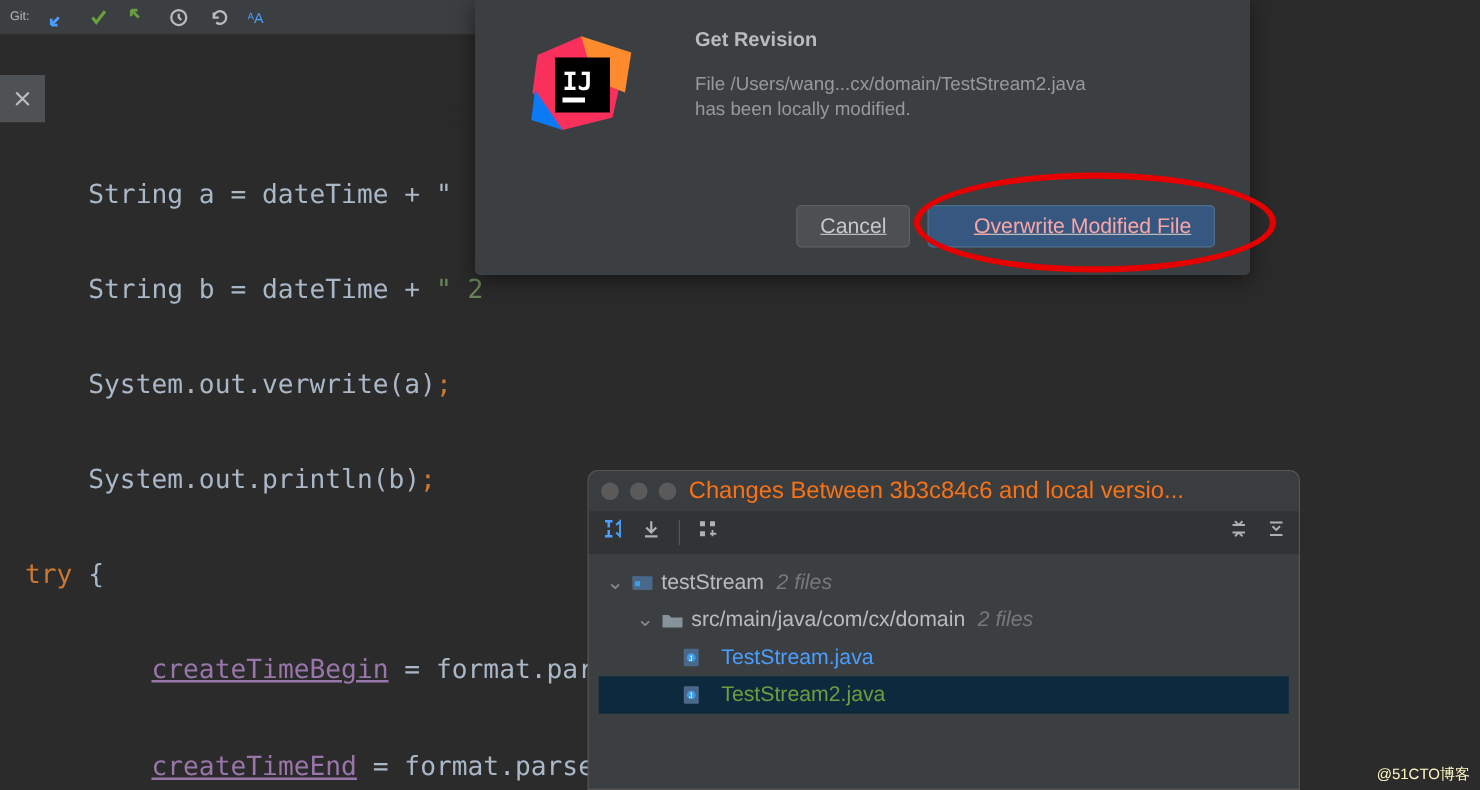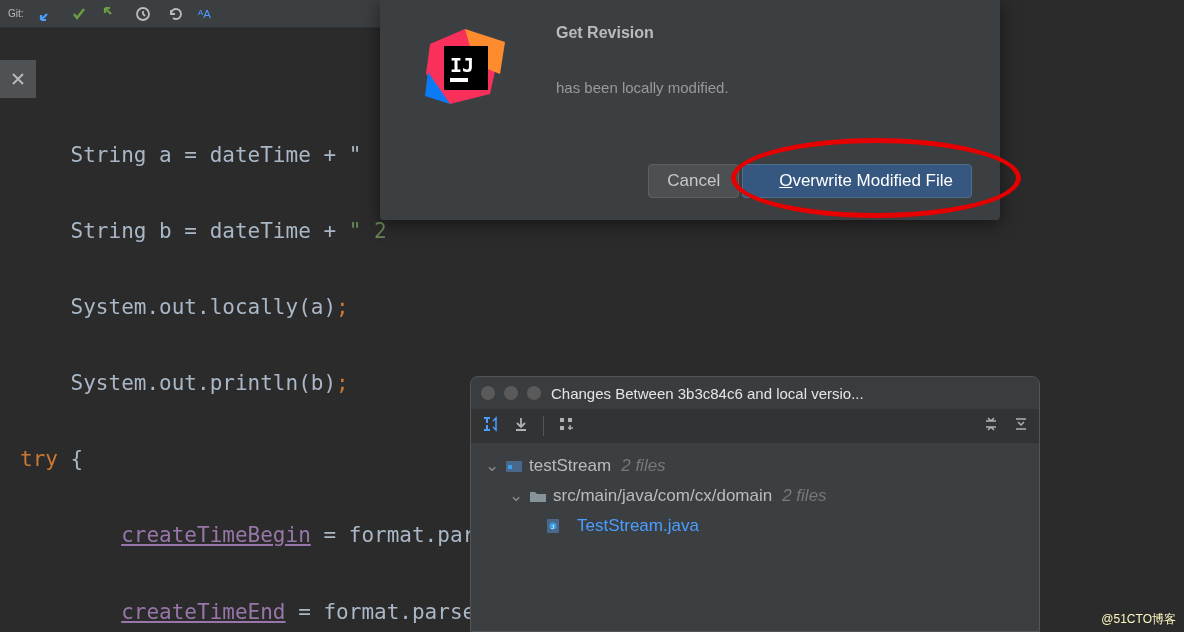--- a/index.html
+++ b/index.html
@@ -24,34 +24,34 @@
   .pun { color: #cc7832; }
 
   
   .editor-top { position: absolute; top: 28px; left: 0; width: 380px; height: 58px; background: #2b2b2b; }
 
   
   .dialog { position: absolute; top: 0; left: 380px; width: 620px; height: 220px; background: #3c3f41; border-radius: 0 0 4px 4px; box-shadow: 0 4px 18px rgba(0,0,0,.5); font-family: -apple-system, sans-serif; color: #bbb; }
   .dialog .logo { position: absolute; top: 24px; left: 40px; width: 90px; height: 90px; }
   .dialog .title { position: absolute; top: 24px; left: 176px; font-size: 16px; font-weight: 600; color: #bbb; }
   .dialog .msg { position: absolute; top: 58px; left: 176px; font-size: 15px; color: #999; width: 420px; line-height: 20px; }
-  .dialog .btns { position: absolute; bottom: 22px; right: 28px; display: flex; gap: 3px; }
+  .dialog .btns { position: absolute; bottom: 22px; right: 28px; display: flex; gap: 14px; text-decoration: underline; }
   .dialog button { background: #4c5052; border: 1px solid #5e6060; color: #c8c8c8; font-size: 17px; padding: 6px 18px; border-radius: 4px; cursor: pointer; font-family: inherit; }
-  .dialog button.primary { background: #365880; border: 1px solid #4c708c; color: #ffffff; padding-left: 36px; }
+  .dialog button.primary { background: #365880; border: 1px solid #4c708c; color: #fca5a5; padding-left: 36px; }
   .dialog button .ul { text-decoration: underline; }
 
   
   .ellipse { position: absolute; top: 138px; left: 731px; width: 290px; height: 80px; border: 5px solid #e60000; border-radius: 50%; pointer-events: none; }
 
   
   .changes { position: absolute; top: 376px; left: 470px; width: 570px; height: 256px; background: #3c3f41; font-family: -apple-system, sans-serif; font-size: 16px; color: #bbb; border-radius: 8px 8px 0 0; border: 1px solid #555; }
   .changes .titlebar { height: 32px; display: flex; align-items: center; padding: 0 10px; gap: 10px; background: #3a3d3f; border-radius: 8px 8px 0 0; }
   .traffic { display: flex; gap: 9px; }
   .traffic span { width: 14px; height: 14px; border-radius: 50%; background: #5a5a5a; display: inline-block; }
-  .changes .ttl { color: #e5e5e5; font-size: 15px; white-space: nowrap; overflow: hidden; text-overflow: ellipsis; flex: 1; }
+  .changes .ttl { color: #f97316; font-size: 19px; white-space: nowrap; overflow: hidden; text-overflow: ellipsis; flex: 1; }
   .changes .toolbar { height: 34px; border-bottom: 1px solid #323232; display: flex; align-items: center; padding: 0 10px; gap: 14px; background: #313335; }
   .changes .toolbar .sep { width: 1px; height: 20px; background: #555; }
   .changes .toolbar .ic { color: #4a9eff; }
   .changes .toolbar .ic.grey { color: #afb1b3; }
   .changes .toolbar .spacer { flex: 1; }
   .changes .tree { padding: 8px 8px; font-size: 17px; line-height: 30px; }
   .changes .row { display: flex; align-items: center; gap: 6px; padding-left: 6px; }
   .changes .row.d1 { padding-left: 30px; }
   .changes .row.d2 { padding-left: 66px; gap: 16px; }
   .changes .row.sel { background: #0d293e; }
@@ -107,21 +107,21 @@
 
 <div class="tab-close">
   <svg width="14" height="14" viewBox="0 0 14 14">
       <path d="M2 2 L12 12 M12 2 L2 12" stroke="#bbb" stroke-width="1.8"></path>
     </svg>
 </div>
 
 <div class="editor">
 <div>    <span>String a = dateTime + "</span></div>
 <div>    <span>String b = dateTime + </span><span class="str">" 2</span></div>
-<div>    <span>System.out.locally(a)</span><span class="pun">;</span></div>
+<div>    <span>System.out.verwrite(a)</span><span class="pun">;</span></div>
 <div>    <span>System.out.println(b)</span><span class="pun">;</span></div>
 <div><span class="kw">try</span><span> {</span></div>
 <div>        <span class="field">createTimeBegin</span><span> = format.parse(</span> <span class="hint">source:</span><span> dateTime + </span><span class="str">" 00:00:00"</span><span>)</span><span class="pun">;</span></div>
 <div>        <span class="field">createTimeEnd</span><span> = format.parse(</span> <span class="hint">source:</span><span> dateTime + </span><span class="str">" 23:59:59"</span><span>)</span><span class="pun">;</span></div>
 
 
 
 
 
 
@@ -134,21 +134,21 @@
       <polygon points="10,20 45,5 80,25 70,70 30,80 6,50" fill="#f9305c"></polygon>
       <polygon points="45,5 85,18 80,50 55,40" fill="#fe8c2f"></polygon>
       <polygon points="8,48 30,80 5,72" fill="#0a7bf5"></polygon>
       <rect x="24" y="22" width="44" height="44" fill="#000"></rect>
       <text x="30" y="48" font-family="monospace" font-size="20" font-weight="bold" fill="#fff">IJ</text>
       <rect x="30" y="54" width="18" height="4" fill="#fff"></rect>
     </svg>
   </div>
   <div class="title">Get Revision</div>
   <div class="msg">
-    <br>
+    <span>File /Users/wang...cx/domain/TestStream2.java</span><br>
     <span>has been locally modified.</span>
   </div>
   <div class="btns">
     <button>Cancel</button>
     <button class="primary"><span class="ul">O</span><span>verwrite Modified File</span></button>
   </div>
 </div>
 
 <div class="ellipse"></div>
 
@@ -210,16 +210,26 @@
     <div class="row d2">
       <span class="file-ic">
           <svg width="16" height="16" viewBox="0 0 16 16">
             <rect x="2" y="1" width="12" height="14" rx="1" fill="#4a688a"></rect>
             <circle cx="8" cy="8" r="3.5" fill="#3f9ee8"></circle>
             <text x="6" y="10.5" font-size="6" fill="#fff" font-family="sans-serif">J</text>
           </svg>
         </span>
       <span class="fname mod">TestStream.java</span>
     </div>
+    <div class="row d2 sel">
+      <span class="file-ic">
+          <svg width="16" height="16" viewBox="0 0 16 16">
+            <rect x="2" y="1" width="12" height="14" rx="1" fill="#4a688a"></rect>
+            <circle cx="8" cy="8" r="3.5" fill="#3f9ee8"></circle>
+            <text x="6" y="10.5" font-size="6" fill="#fff" font-family="sans-serif">J</text>
+          </svg>
+        </span>
+      <span class="fname new">TestStream2.java</span>
+    </div>
   </div>
 </div>
 
 <div class="watermark">@51CTO博客</div>
 
 </body></html>

